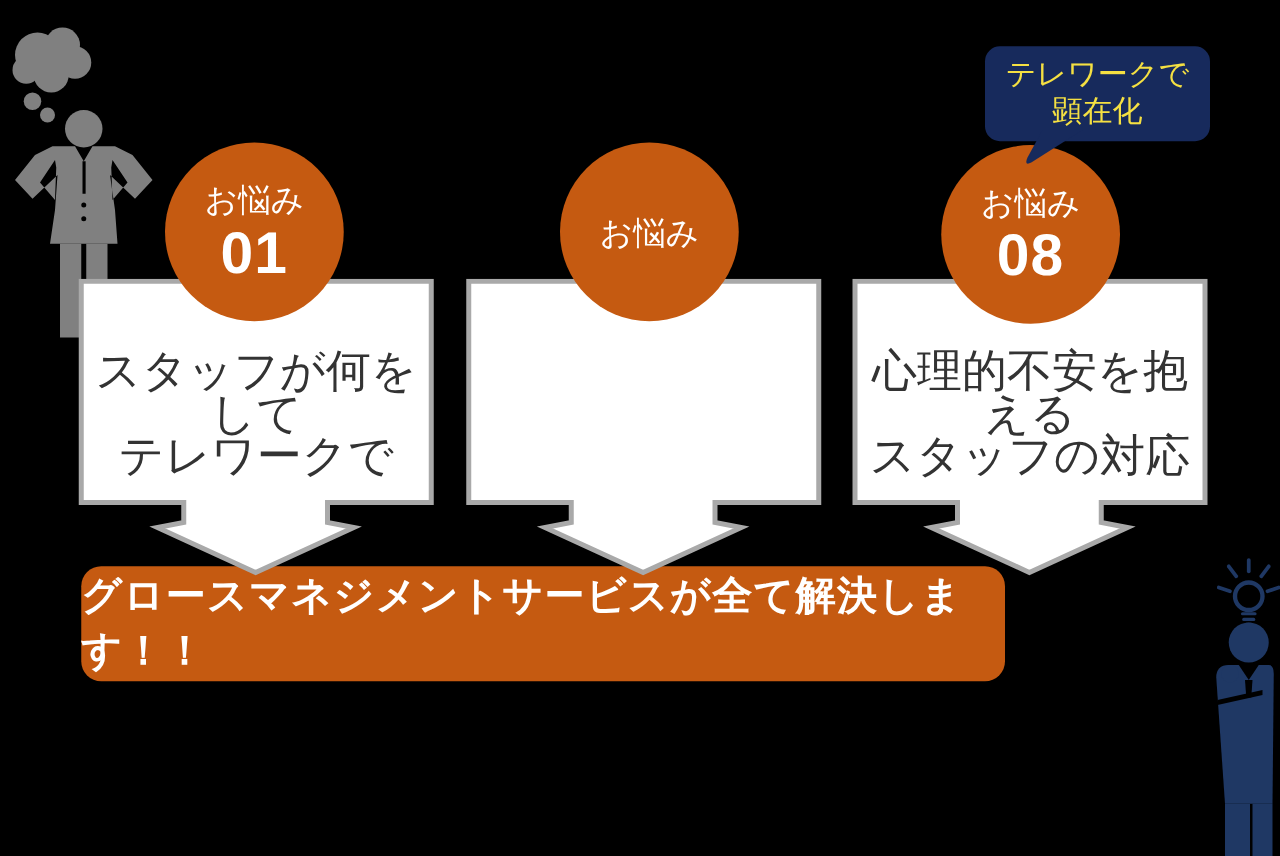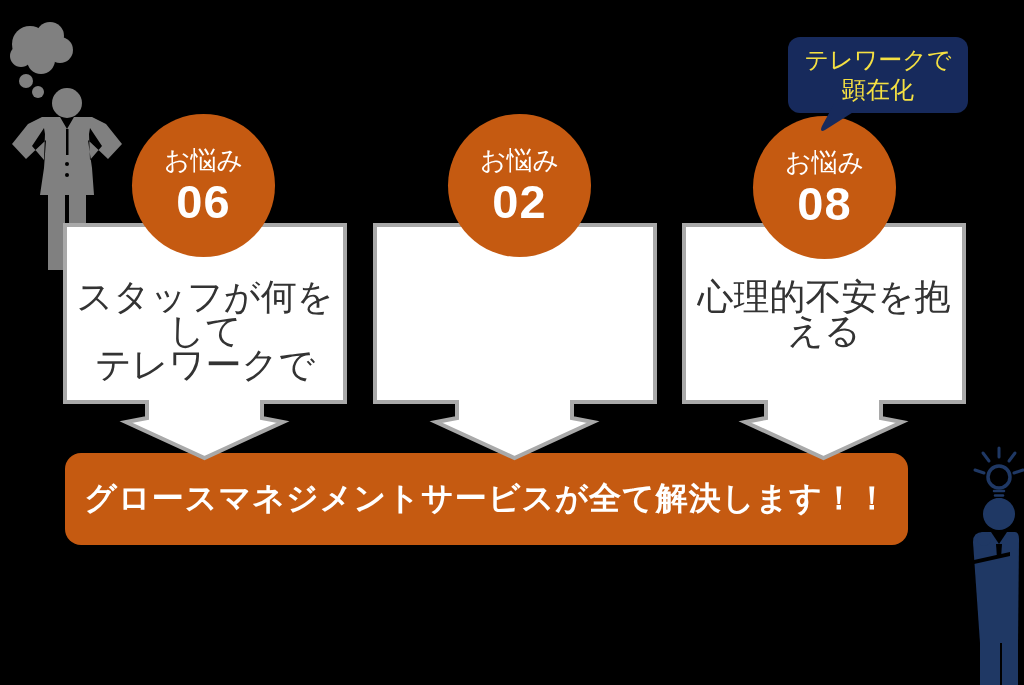--- a/index.html
+++ b/index.html
@@ -49,21 +49,21 @@
   .badge{
     left:788px;top:37px;width:180px;height:76px;z-index:4;
     background:var(--badge-navy);border-radius:12px;
     display:flex;flex-direction:column;align-items:center;justify-content:center;
     color:var(--yellow);font-size:24px;line-height:30px;text-align:center;
   }
   .badge-tail{left:815px;top:104px;width:55px;height:30px;z-index:4;}
 
   
   .banner{
-    left:65px;top:453px;width:843px;height:92px;z-index:1;
+    left:65px;top:453px;width:739px;height:92px;z-index:1;
     background:var(--orange);border-radius:16px;
     display:flex;align-items:center;justify-content:center;
     color:#fff;font-size:32px;font-weight:bold;letter-spacing:1px;
   }
 
   
   .idea-person{left:958px;top:446px;width:66px;height:239px;z-index:2;}
 </style>
 </head>
 <body>
@@ -105,36 +105,36 @@
 
   <svg class="abs boxsvg c1" viewBox="0 0 288 243">
     <path d="M4,2 H284 V179 H201 V195 L222,199 L143.5,235 L65,199 L86,195 V179 H4 Z" fill="#fff" stroke="#A9A9A9" stroke-width="4" stroke-linejoin="miter"></path>
   </svg>
   <div class="abs box-text c1">
     <span>スタッフが何をして</span>
     <span>テレワークで</span>
   </div>
   <div class="abs circle ci1">
     <span class="label">お悩み</span>
-    <span class="num">06</span>
+    <span class="num">01</span>
   </div>
 
   <svg class="abs boxsvg c2" viewBox="0 0 288 243">
     <path d="M4,2 H284 V179 H201 V195 L222,199 L143.5,235 L65,199 L86,195 V179 H4 Z" fill="#fff" stroke="#A9A9A9" stroke-width="4" stroke-linejoin="miter"></path>
   </svg>
   <div class="abs circle ci2">
     <span class="label">お悩み</span>
-    <span class="num">02</span>
   </div>
 
   <svg class="abs boxsvg c3" viewBox="0 0 288 243">
     <path d="M4,2 H284 V179 H201 V195 L222,199 L143.5,235 L65,199 L86,195 V179 H4 Z" fill="#fff" stroke="#A9A9A9" stroke-width="4" stroke-linejoin="miter"></path>
   </svg>
   <div class="abs box-text c3">
     <span>心理的不安を抱える</span>
+    <span>スタッフの対応</span>
   </div>
   <div class="abs circle ci3">
     <span class="label">お悩み</span>
     <span class="num">08</span>
   </div>
 
   <div class="abs banner">
     <span>グロースマネジメントサービスが全て解決します！！</span>
   </div>
 

